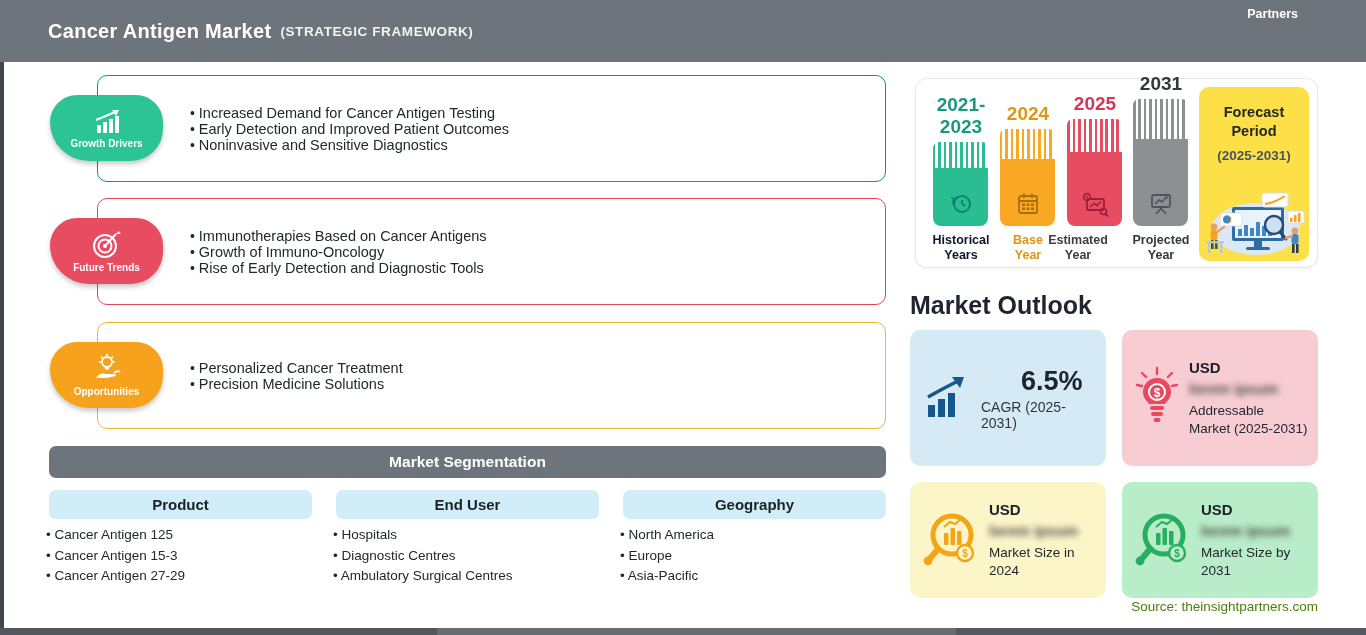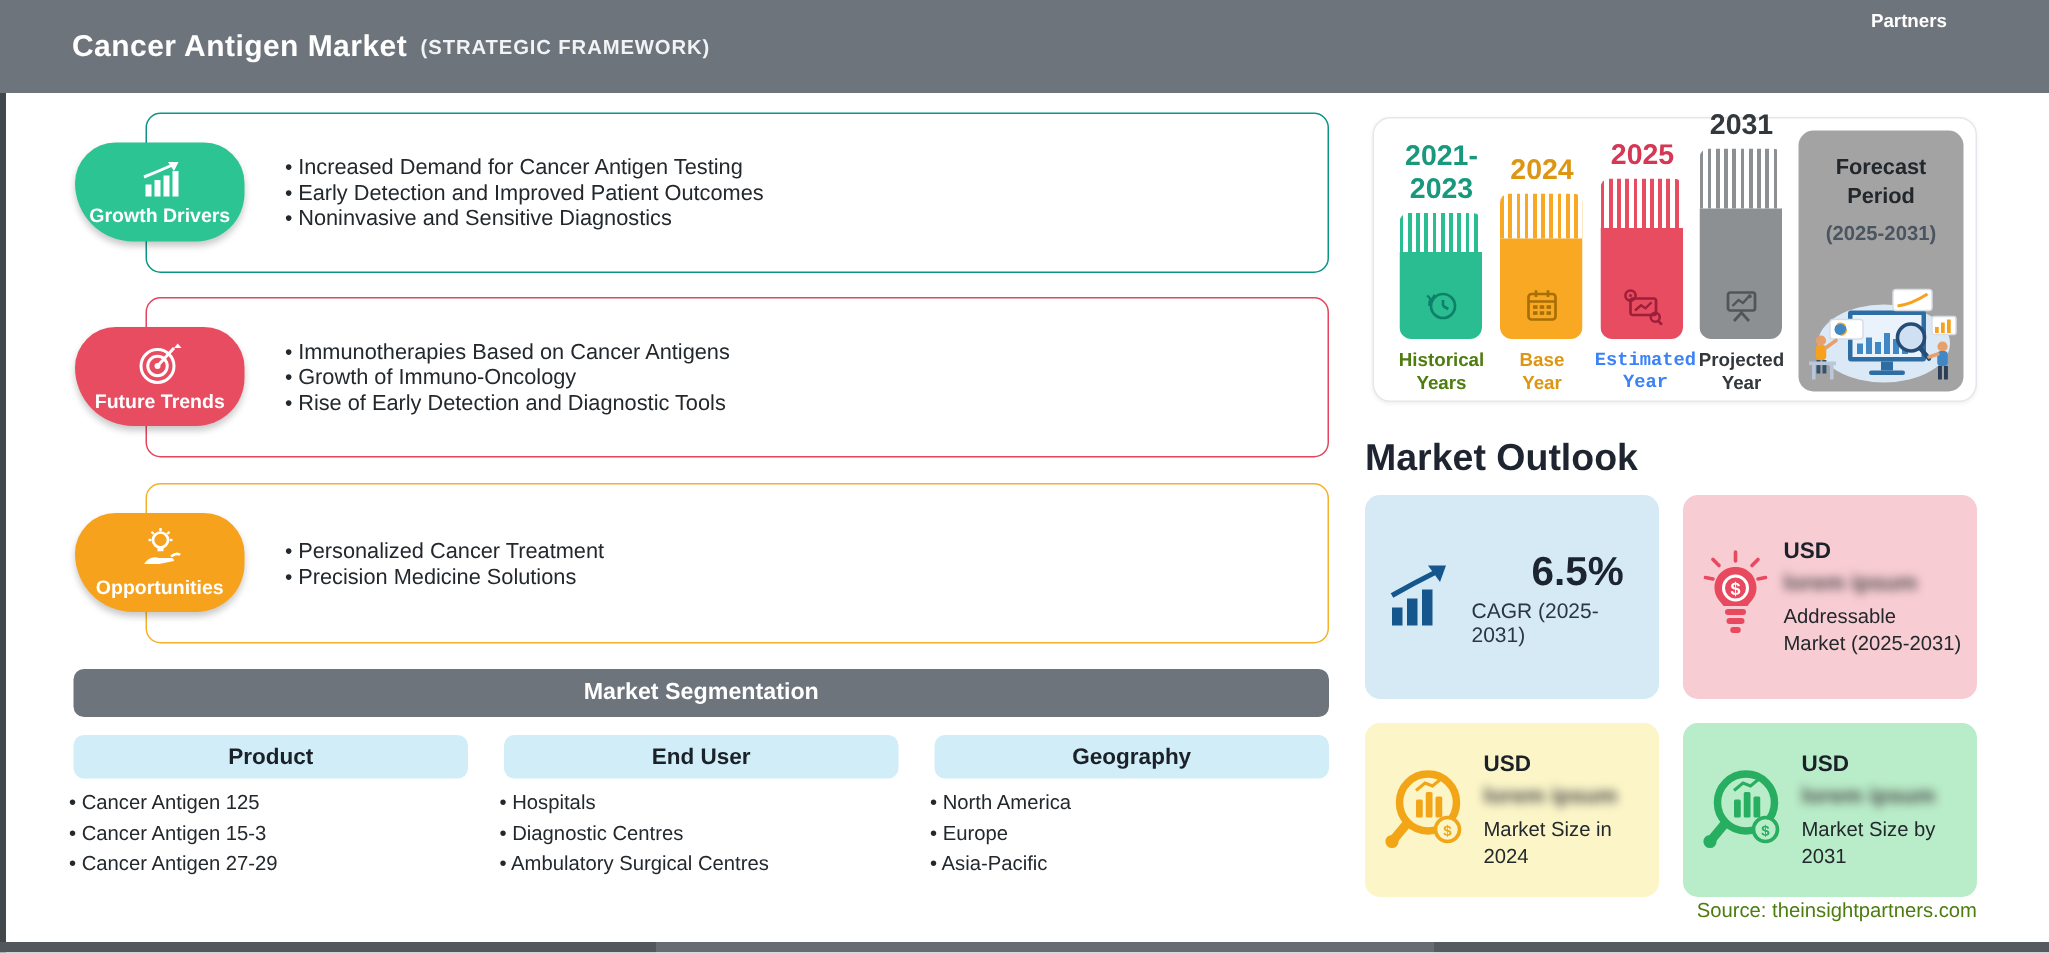--- a/index.html
+++ b/index.html
@@ -39,21 +39,21 @@
     display:flex; flex-direction:column; justify-content:center; }
   .fw-list li { font-size:14.5px; color:#23282d; }
   .fw-list li::before { content:"•  "; font-size:14px; }
 
   .badge { left:50px; width:113px; height:66px; display:flex; flex-direction:column;
     align-items:center; justify-content:center; color:#fff;
     border-radius:32px 32px 38px 46px; box-shadow:0 3px 5px rgba(0,0,0,.22); }
   .badge-1 { top:95px;  background:#2cc492; }
   .badge-2 { top:218px; background:#e84c61; }
   .badge-3 { top:342px; background:#f6a21c;text-align:center; }
-  .badge-label { font-size:13px; font-weight:bold; margin-top:2px; white-space:nowrap; }
+  .badge-label { font-size:10px; font-weight:bold; margin-top:2px; white-space:nowrap; }
 
   
   .seg-bar { left:49px; top:446px; width:837px; height:32px; background:#6d747c;
     border-radius:7px; display:flex; align-items:center; justify-content:center; }
   .seg-bar span { color:#fff; font-size:15.5px; font-weight:bold; }
   .seg-head { top:490px; height:29px; width:263px; background:#d0edf8; border-radius:7px;
     display:flex; align-items:center; justify-content:center; font-size:15px; font-weight:bold; color:#1b2128; }
   .seg-head-0 { left:49px; } .seg-head-1 { left:336px; } .seg-head-2 { left:623px; }
   .seg-list { top:525px; list-style:none; }
   .seg-list-0 { left:46px; } .seg-list-1 { left:333px; } .seg-list-2 { left:620px; }
@@ -73,25 +73,25 @@
   .bar-proj { --c:#8d9093; --ic:#515559; left:217px; bottom:41px; height:127px; }
   .bar-hist .bar-stripes { height:26px; } .bar-base .bar-stripes { height:30px; }
   .bar-est  .bar-stripes { height:33px; } .bar-proj .bar-stripes { height:40px; }
   .bar-year { position:absolute; width:84px; text-align:center; font-size:19px; font-weight:bold; }
   .year-hist { left:3px;  bottom:129px; color:#18997e; }
   .year-base { left:70px; bottom:142px; color:#dd9614; }
   .year-est  { left:137px; bottom:152px; color:#d43854; }
   .year-proj { left:203px; bottom:172px; color:#33383d; }
   .bar-caption { position:absolute; top:154px; width:72px; text-align:center;
     font-size:12.5px; font-weight:bold; line-height:15px; }
-  .cap-hist { left:9px;  color:#4d7c0f; } .cap-base { left:76px; color:#dd9614; }
-  .cap-est  { left:145px; color:#3b82f6;font-family:Liberation Mono, monospace; } .cap-proj { left:209px; color:#33383d; }
+  .cap-hist { left:9px;  color:#0f172a; } .cap-base { left:76px; color:#dd9614; }
+  .cap-est  { left:126px; color:#404040; } .cap-proj { left:209px; color:#33383d; }
 
   .forecast-panel { position:absolute; right:8px; top:8px; width:110px; height:174px;
-    background:#a3a3a3; border-radius:10px; text-align:center; padding-top:16px; }
+    background:#fde047; border-radius:10px; text-align:center; padding-top:16px; }
   .forecast-line { font-size:14.5px; font-weight:bold; color:#22272c; line-height:19px; }
   .forecast-range { font-size:13.5px; font-weight:bold; color:#4a5560; margin-top:7px; }
   .forecast-illustration { position:absolute; bottom:4px; left:3px; }
 
   
   .outlook-title { left:910px; top:291px; font-size:25px; font-weight:bold; color:#1f2530; }
   .card { border-radius:10px; display:flex; align-items:center; padding:12px 10px 12px 12px; }
   .card-1 { left:910px;  top:330px; width:196px; height:136px; background:#d6eaf6; }
   .card-2 { left:1122px; top:330px; width:196px; height:136px; background:#f8ccd3; }
   .card-3 { left:910px;  top:482px; width:196px; height:116px; background:#fbf5c8; }

